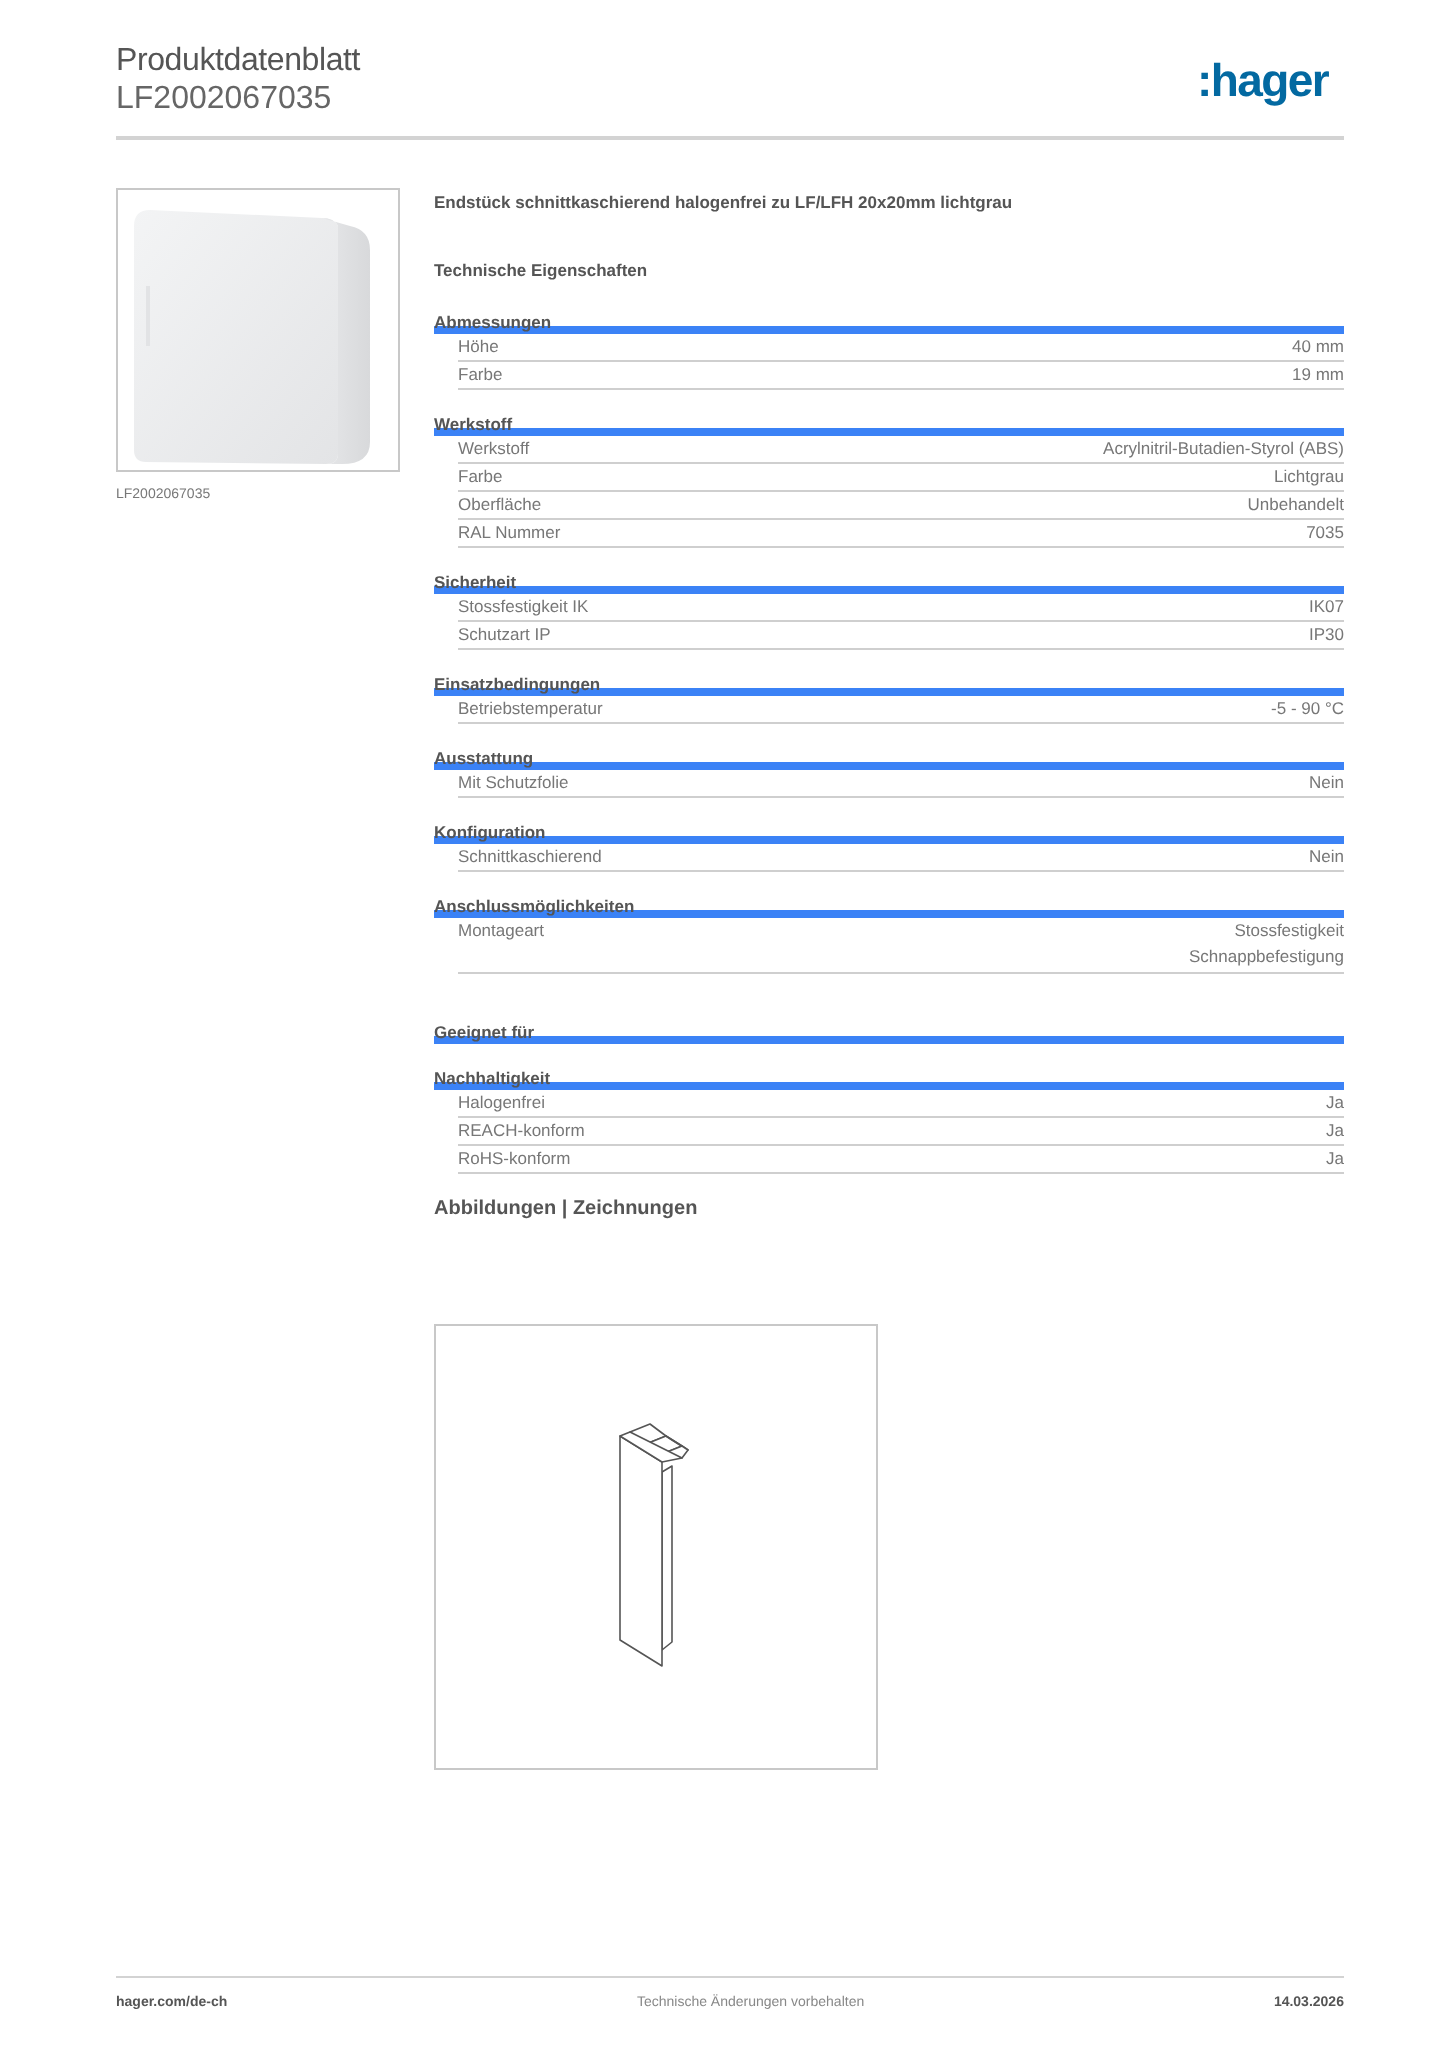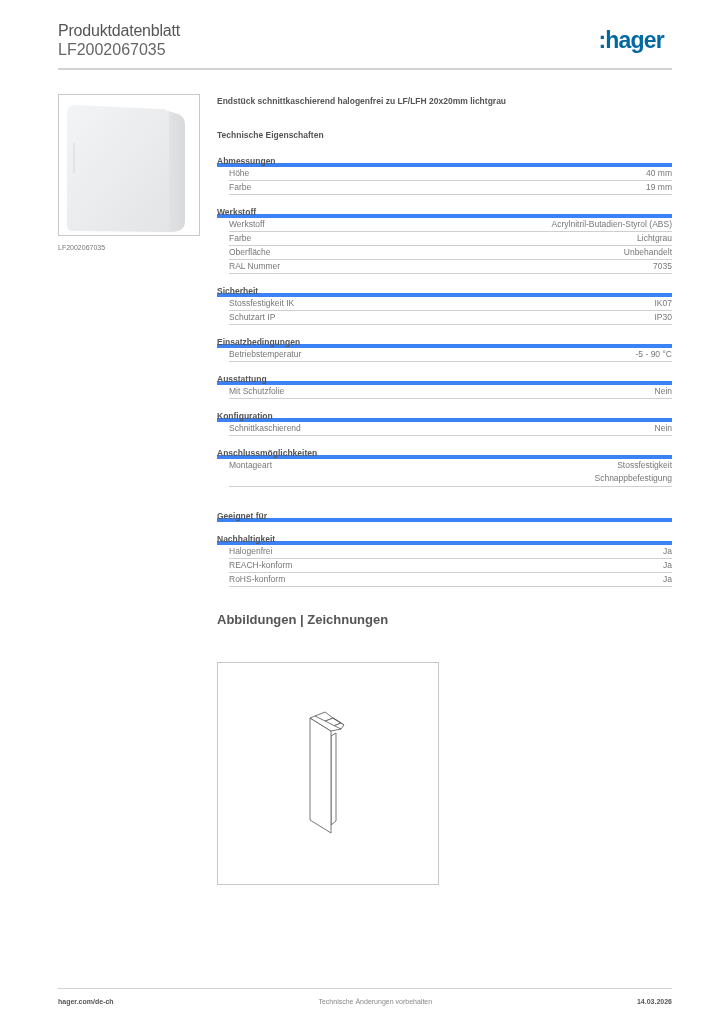--- a/index.html
+++ b/index.html
@@ -20,21 +20,21 @@
   .tech-title { font-size: 8.5px; font-weight: bold; color: #555; height: 25px; }
 
   .section { margin-bottom: 11px; }
   .section-title { font-size: 8.5px; font-weight: bold; color: #555; height: 12px; line-height: 12px; border-bottom: 4px solid #3b82f6; }
   .row { display: flex; justify-content: space-between; font-size: 8.5px; color: #777; min-height: 14px; line-height: 13px; border-bottom: 1px solid #cfcfcf; margin-left: 12px; }
   .row .val { text-align: right; }
   .row.multi { min-height: 28px; }
 
   .spacer { height: 12px; }
 
-  .fig-title { font-size: 13px; font-weight: bold; color: #555; margin-top: 25px; height: 18px; }
+  .fig-title { font-size: 10px; font-weight: bold; color: #555; margin-top: 12px; height: 18px; }
   .fig-box { position: absolute; left: 217px; top: 662px; width: 222px; height: 223px; border: 1px solid #c8c8c8; }
 
   .footer-rule { position: absolute; left: 58px; top: 988px; width: 614px; height: 1px; background: #d3d3d3; }
   .footer { position: absolute; left: 58px; top: 998px; width: 614px; font-size: 7px; display: flex; justify-content: space-between; }
   .footer .left { font-weight: bold; color: #555; }
   .footer .mid { color: #888; }
   .footer .right { font-weight: bold; color: #555; }
 </style>
 </head>
 <body>

